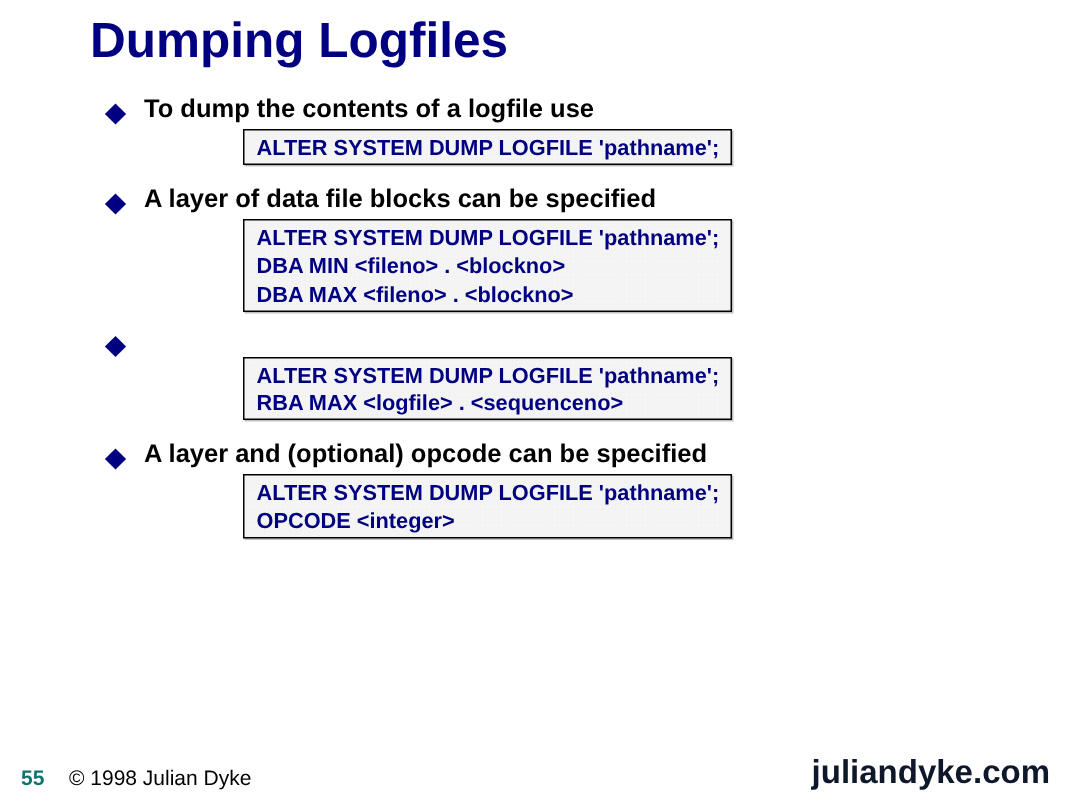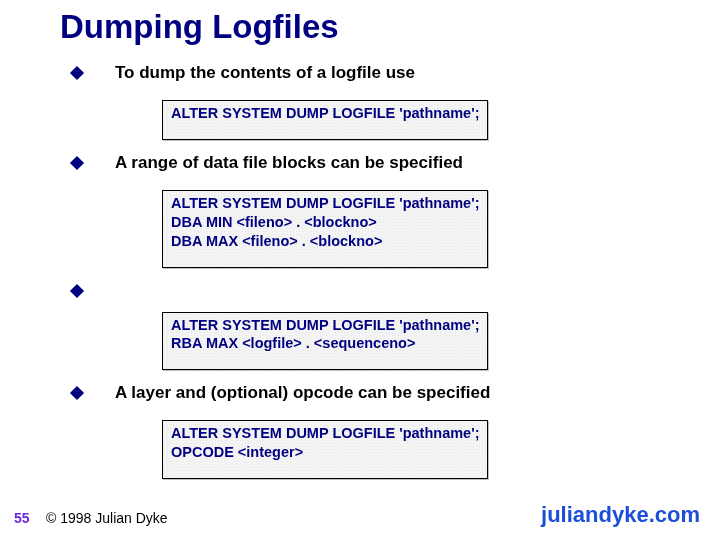--- a/index.html
+++ b/index.html
@@ -26,24 +26,23 @@
     color: #000080;
   }
   .content {
     position: absolute;
     left: 72px;
     top: 58px;
     width: 580px;
   }
   .bullet-row {
     display: flex;
-    align-items: flex-start;
+    align-items: center;
     margin-top: 4px;
     margin-bottom: 2px;
-    gap: 19px;
   }
   .bullet-row.later {
     margin-top: 12px;
   }
   .diamond {
     width: 10px;
     height: 10px;
     background: #000080;
     transform: rotate(45deg);
     flex: 0 0 10px;
@@ -55,23 +54,23 @@
     font-weight: bold;
     color: #000000;
     line-height: 1.3;
   }
   .code-box {
     border: 1px solid #000000;
     background: #f4f4f4;
     background-image:
       radial-gradient(rgba(0,0,0,0.05) 0.5px, transparent 0.5px);
     background-size: 3px 3px;
-    padding: 3px 8px 16px 8px;
+    padding: 3px 8px 0 8px;
     margin-left: 90px;
-    margin-top: 16px;
+    margin-top: 2px;
     margin-bottom: 0;
     width: fit-content;
     box-shadow: 1px 1px 0 rgba(0,0,0,0.25);
   }
   .code-line {
     font-family: Arial, Helvetica, sans-serif;
     font-size: 14.5px;
     font-weight: bold;
     color: #000080;
     white-space: pre;
@@ -83,36 +82,36 @@
     left: 0;
     width: 720px;
     height: 26px;
   }
   .page-num {
     position: absolute;
     left: 14px;
     bottom: 2px;
     font-size: 14px;
     font-weight: bold;
-    color: #6d28d9;
+    color: #0f766e;
   }
   .copyright {
     position: absolute;
     left: 46px;
     bottom: 2px;
     font-size: 14px;
     color: #000000;
   }
   .site {
     position: absolute;
     right: 20px;
     bottom: 0;
     font-size: 22px;
     font-weight: bold;
-    color: #1d4ed8;
+    color: #0f172a;
   }
 </style>
 </head>
 <body>
 
 <div class="slide">
 
   <div class="title">Dumping Logfiles</div>
 
   <div class="content">
@@ -120,21 +119,21 @@
     <div class="bullet-row">
       <div class="diamond"></div>
       <div class="bullet-text">To dump the contents of a logfile use</div>
     </div>
     <div class="code-box">
       <div class="code-line">ALTER SYSTEM DUMP LOGFILE 'pathname';</div>
     </div>
 
     <div class="bullet-row later">
       <div class="diamond"></div>
-      <div class="bullet-text">A range of data file blocks can be specified</div>
+      <div class="bullet-text">A layer of data file blocks can be specified</div>
     </div>
     <div class="code-box">
       <div class="code-line">ALTER SYSTEM DUMP LOGFILE 'pathname';</div>
       <div class="code-line">DBA MIN &lt;fileno&gt; . &lt;blockno&gt;</div>
       <div class="code-line">DBA MAX &lt;fileno&gt; . &lt;blockno&gt;</div>
     </div>
 
     <div class="bullet-row later">
       <div class="diamond"></div>
     </div>

